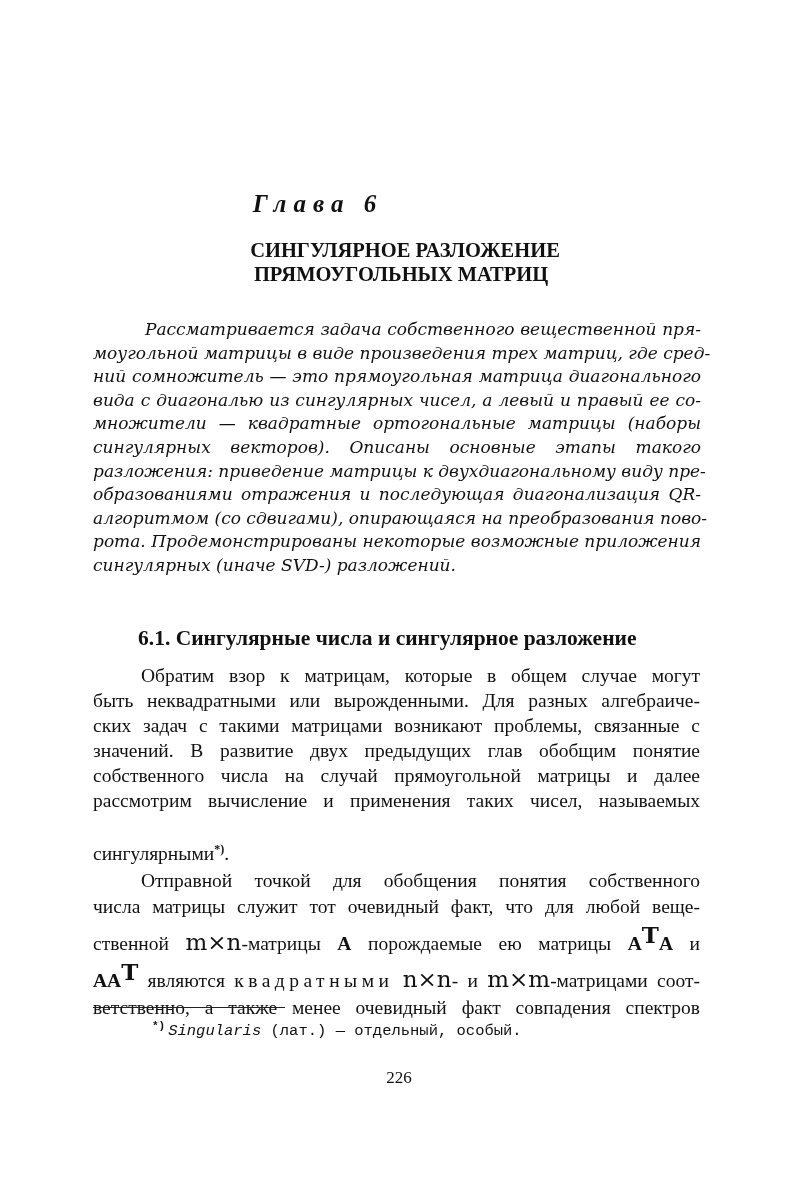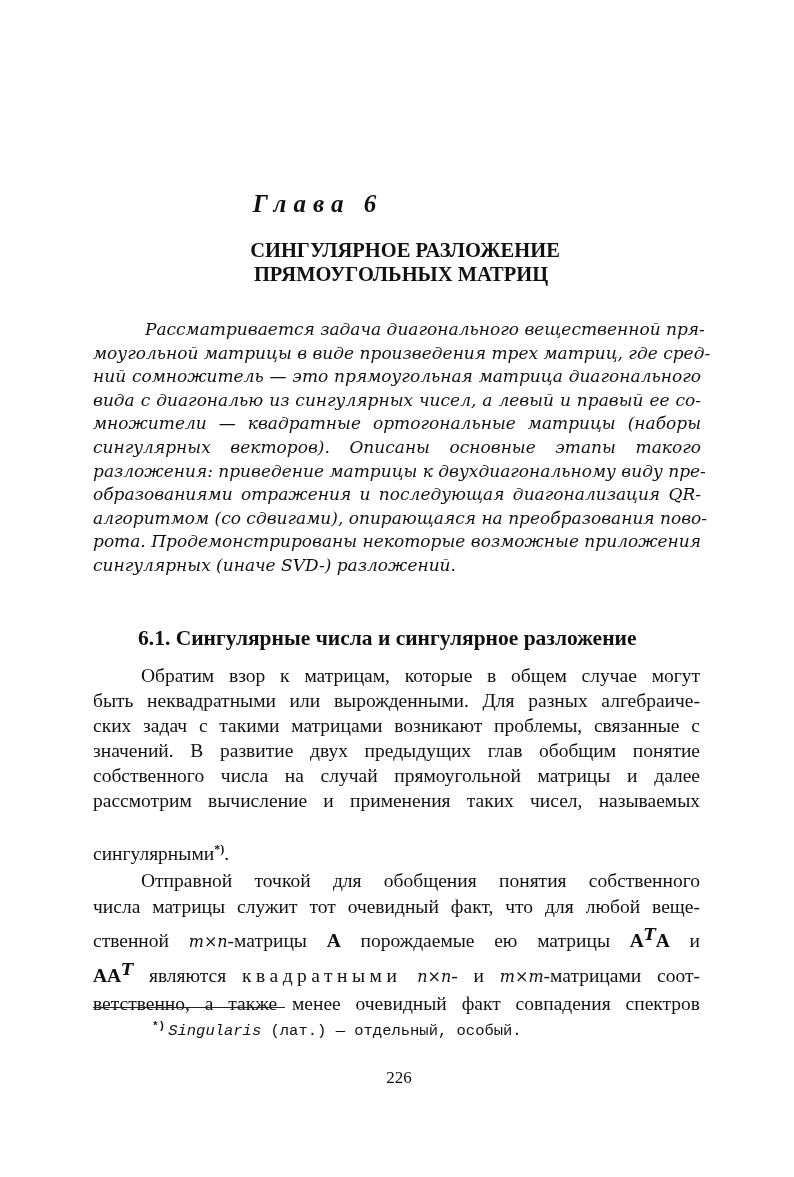--- a/index.html
+++ b/index.html
@@ -33,21 +33,21 @@
     }
     .body {
       position: absolute; top: 663px; left: 93px; width: 607px;
       font-family: "Liberation Serif", serif; font-size: 19.5px; line-height: 25px;
     }
     .body .line { display: block; white-space: nowrap; text-align: justify; text-align-last: justify; }
     .body .line.indent { padding-left: 48px; }
     .body .line.last { text-align-last: left; margin-top: 22px; }
     .body .line.tall { line-height: 28px; }
     .sup { font-size: 12px; vertical-align: 7px; font-weight: bold; }
-    .math { font-style: italic; font-family: "DejaVu Serif", serif; font-size: 16px; }
+    .math { font-family: "DejaVu Serif", serif; font-size: 23px; }
     .bold { font-weight: bold; }
     .spaced { letter-spacing: 4.5px; }
     .footnote-rule {
       position: absolute; top: 1007px; left: 93px; width: 192px; height: 0;
       border-top: 1px solid #222;
     }
     .footnote {
       position: absolute; top: 1020px; left: 152px;
       font-family: Liberation Mono, monospace; font-size: 15.5px; white-space: nowrap;
     }
@@ -64,21 +64,21 @@
 <div class="page">
 
   <div class="chapter-label">Глава 6</div>
 
   <div class="chapter-title">
     <span class="t-line l1">СИНГУЛЯРНОЕ РАЗЛОЖЕНИЕ</span>
     <span class="t-line l2">ПРЯМОУГОЛЬНЫХ МАТРИЦ</span>
   </div>
 
   <div class="abstract">
-    <span class="line first">Рассматривается задача диагонального вещественной пря-</span>
+    <span class="line first">Рассматривается задача собственного вещественной пря-</span>
     <span class="line">моугольной матрицы в виде произведения трех матриц, где сред-</span>
     <span class="line">ний сомножитель — это прямоугольная матрица диагонального</span>
     <span class="line">вида с диагональю из сингулярных чисел, а левый и правый ее со-</span>
     <span class="line">множители — квадратные ортогональные матрицы (наборы</span>
     <span class="line">сингулярных векторов). Описаны основные этапы такого</span>
     <span class="line">разложения: приведение матрицы к двухдиагональному виду пре-</span>
     <span class="line">образованиями отражения и последующая диагонализация QR-</span>
     <span class="line">алгоритмом (со сдвигами), опирающаяся на преобразования пово-</span>
     <span class="line">рота. Продемонстрированы некоторые возможные приложения</span>
     <span class="line last">сингулярных (иначе SVD-) разложений.</span>

